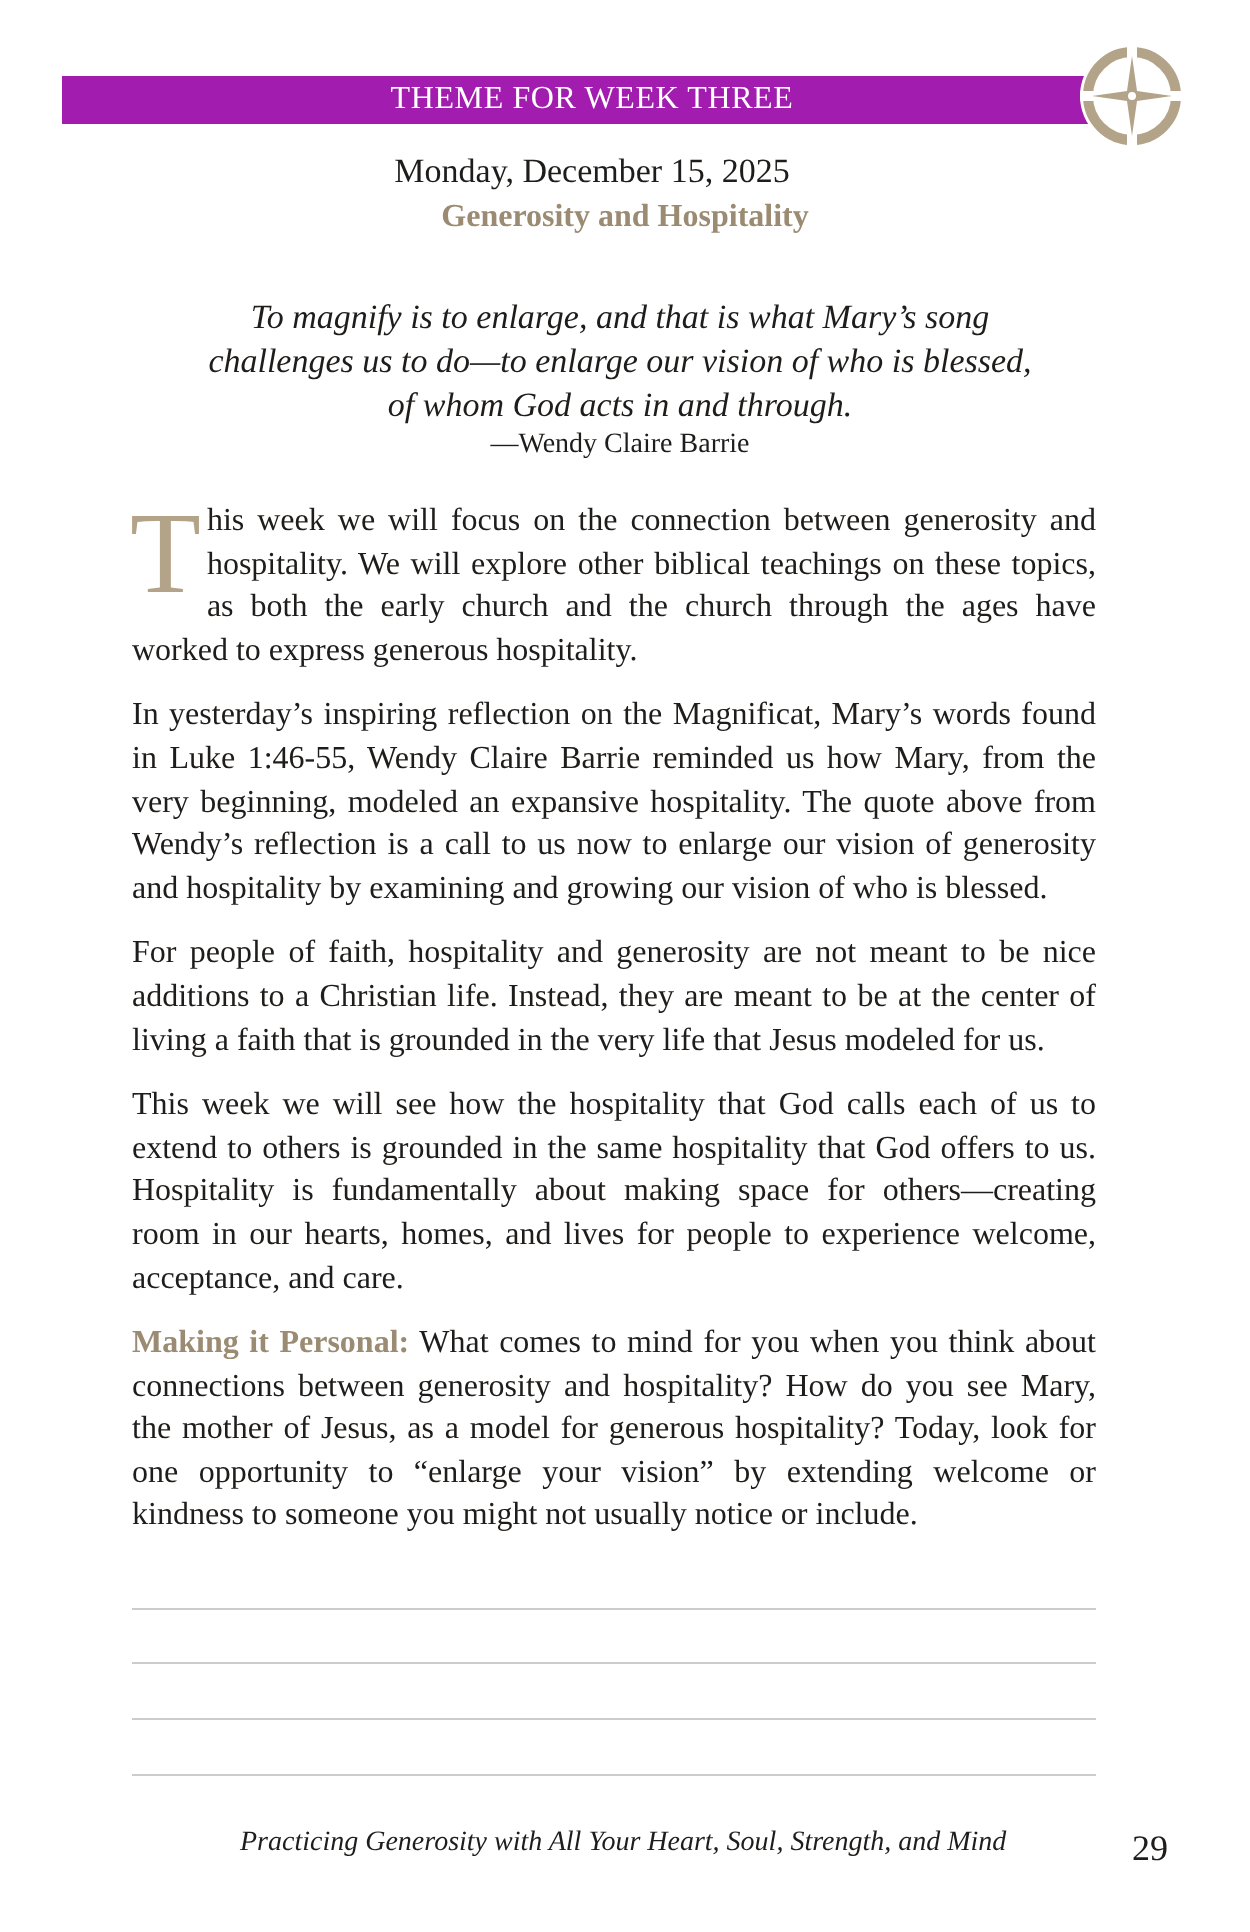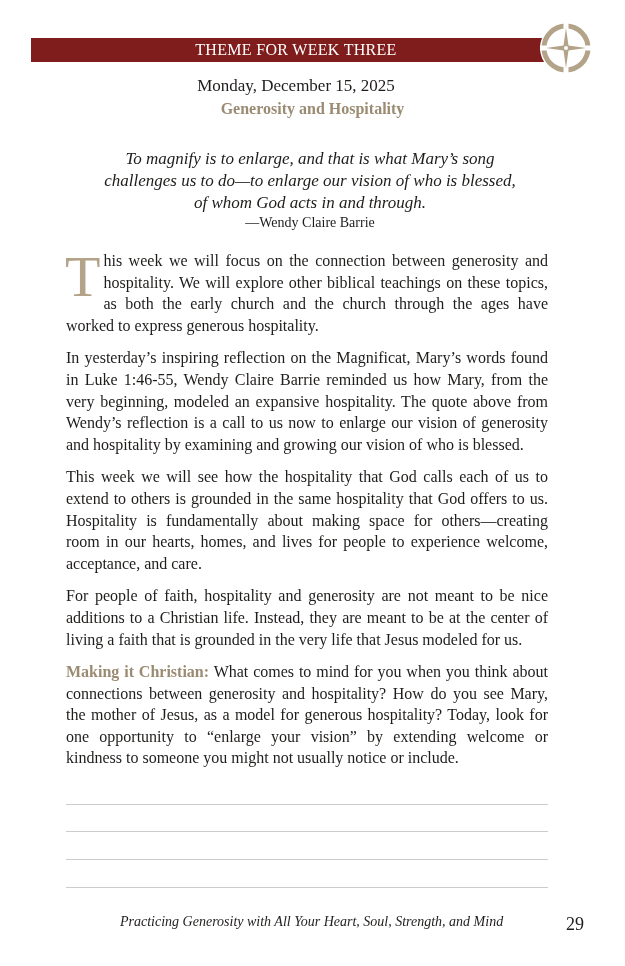--- a/index.html
+++ b/index.html
@@ -3,21 +3,21 @@
   <meta charset="utf-8">
   <style>
     html, body { margin: 0; padding: 0; background: #ffffff; }
     body {
       width: 625px; height: 966px; position: relative; overflow: hidden;
       font-family: "DejaVu Serif", "Liberation Serif", serif;
       color: #1f1d1b;
     }
     .banner {
       position: absolute; left: 31px; top: 38px; width: 530px; height: 24px;
-      background: #7f1d1d;
+      background: #a21caf;
       color: #ffffff; text-align: center;
       font-family: "Liberation Serif", serif; font-size: 16px; letter-spacing: 0.3px;
       line-height: 24px;
     }
     .emblem {
       position: absolute; left: 540px; top: 22px; width: 52px; height: 52px;
       border-radius: 50%; background: #ffffff;
     }
     .emblem svg { display: block; }
     .date {
@@ -81,23 +81,23 @@
 
 <div class="date">Monday, December 15, 2025</div>
 <div class="title">Generosity and Hospitality</div>
 
 <div class="quote">To magnify is to enlarge, and that is what Mary’s song challenges us to do—to enlarge our vision of who is blessed, of whom God acts in and through.</div>
 <div class="attrib">—Wendy Claire Barrie</div>
 
 <div class="body-text" id="p1">
   <p><span class="dropcap">T</span><span>his week we will focus on the connection between generosity and hospitality. We will explore other biblical teachings on these topics, as both the early church and the church through the ages have worked to express generous hospitality.</span></p>
   <p>In yesterday’s inspiring reflection on the Magnificat, Mary’s words found in Luke 1:46-55, Wendy Claire Barrie reminded us how Mary, from the very beginning, modeled an expansive hospitality. The quote above from Wendy’s reflection is a call to us now to enlarge our vision of generosity and hospitality by examining and growing our vision of who is blessed.</p>
+  <p>For people of faith, hospitality and generosity are not meant to be nice additions to a Christian life. Instead, they are meant to be at the center of living a faith that is grounded in the very life that Jesus modeled for us.</p>
   <p>This week we will see how the hospitality that God calls each of us to extend to others is grounded in the same hospitality that God offers to us. Hospitality is fundamentally about making space for others—creating room in our hearts, homes, and lives for people to experience welcome, acceptance, and care.</p>
-  <p>For people of faith, hospitality and generosity are not meant to be nice additions to a Christian life. Instead, they are meant to be at the center of living a faith that is grounded in the very life that Jesus modeled for us.</p>
-  <p><span class="personal-label">Making it Christian:</span><span> What comes to mind for you when you think about connections between generosity and hospitality? How do you see Mary, the mother of Jesus, as a model for generous hospitality? Today, look for one opportunity to “enlarge your vision” by extending welcome or kindness to someone you might not usually notice or include.</span></p>
+  <p><span class="personal-label">Making it Personal:</span><span> What comes to mind for you when you think about connections between generosity and hospitality? How do you see Mary, the mother of Jesus, as a model for generous hospitality? Today, look for one opportunity to “enlarge your vision” by extending welcome or kindness to someone you might not usually notice or include.</span></p>
 </div>
 
 <div class="write-line" style="top:804px"></div>
 <div class="write-line" style="top:831px"></div>
 <div class="write-line" style="top:859px"></div>
 <div class="write-line" style="top:887px"></div>
 
 <div class="footer-title">Practicing Generosity with All Your Heart, Soul, Strength, and Mind</div>
 <div class="page-num">29</div>
 

